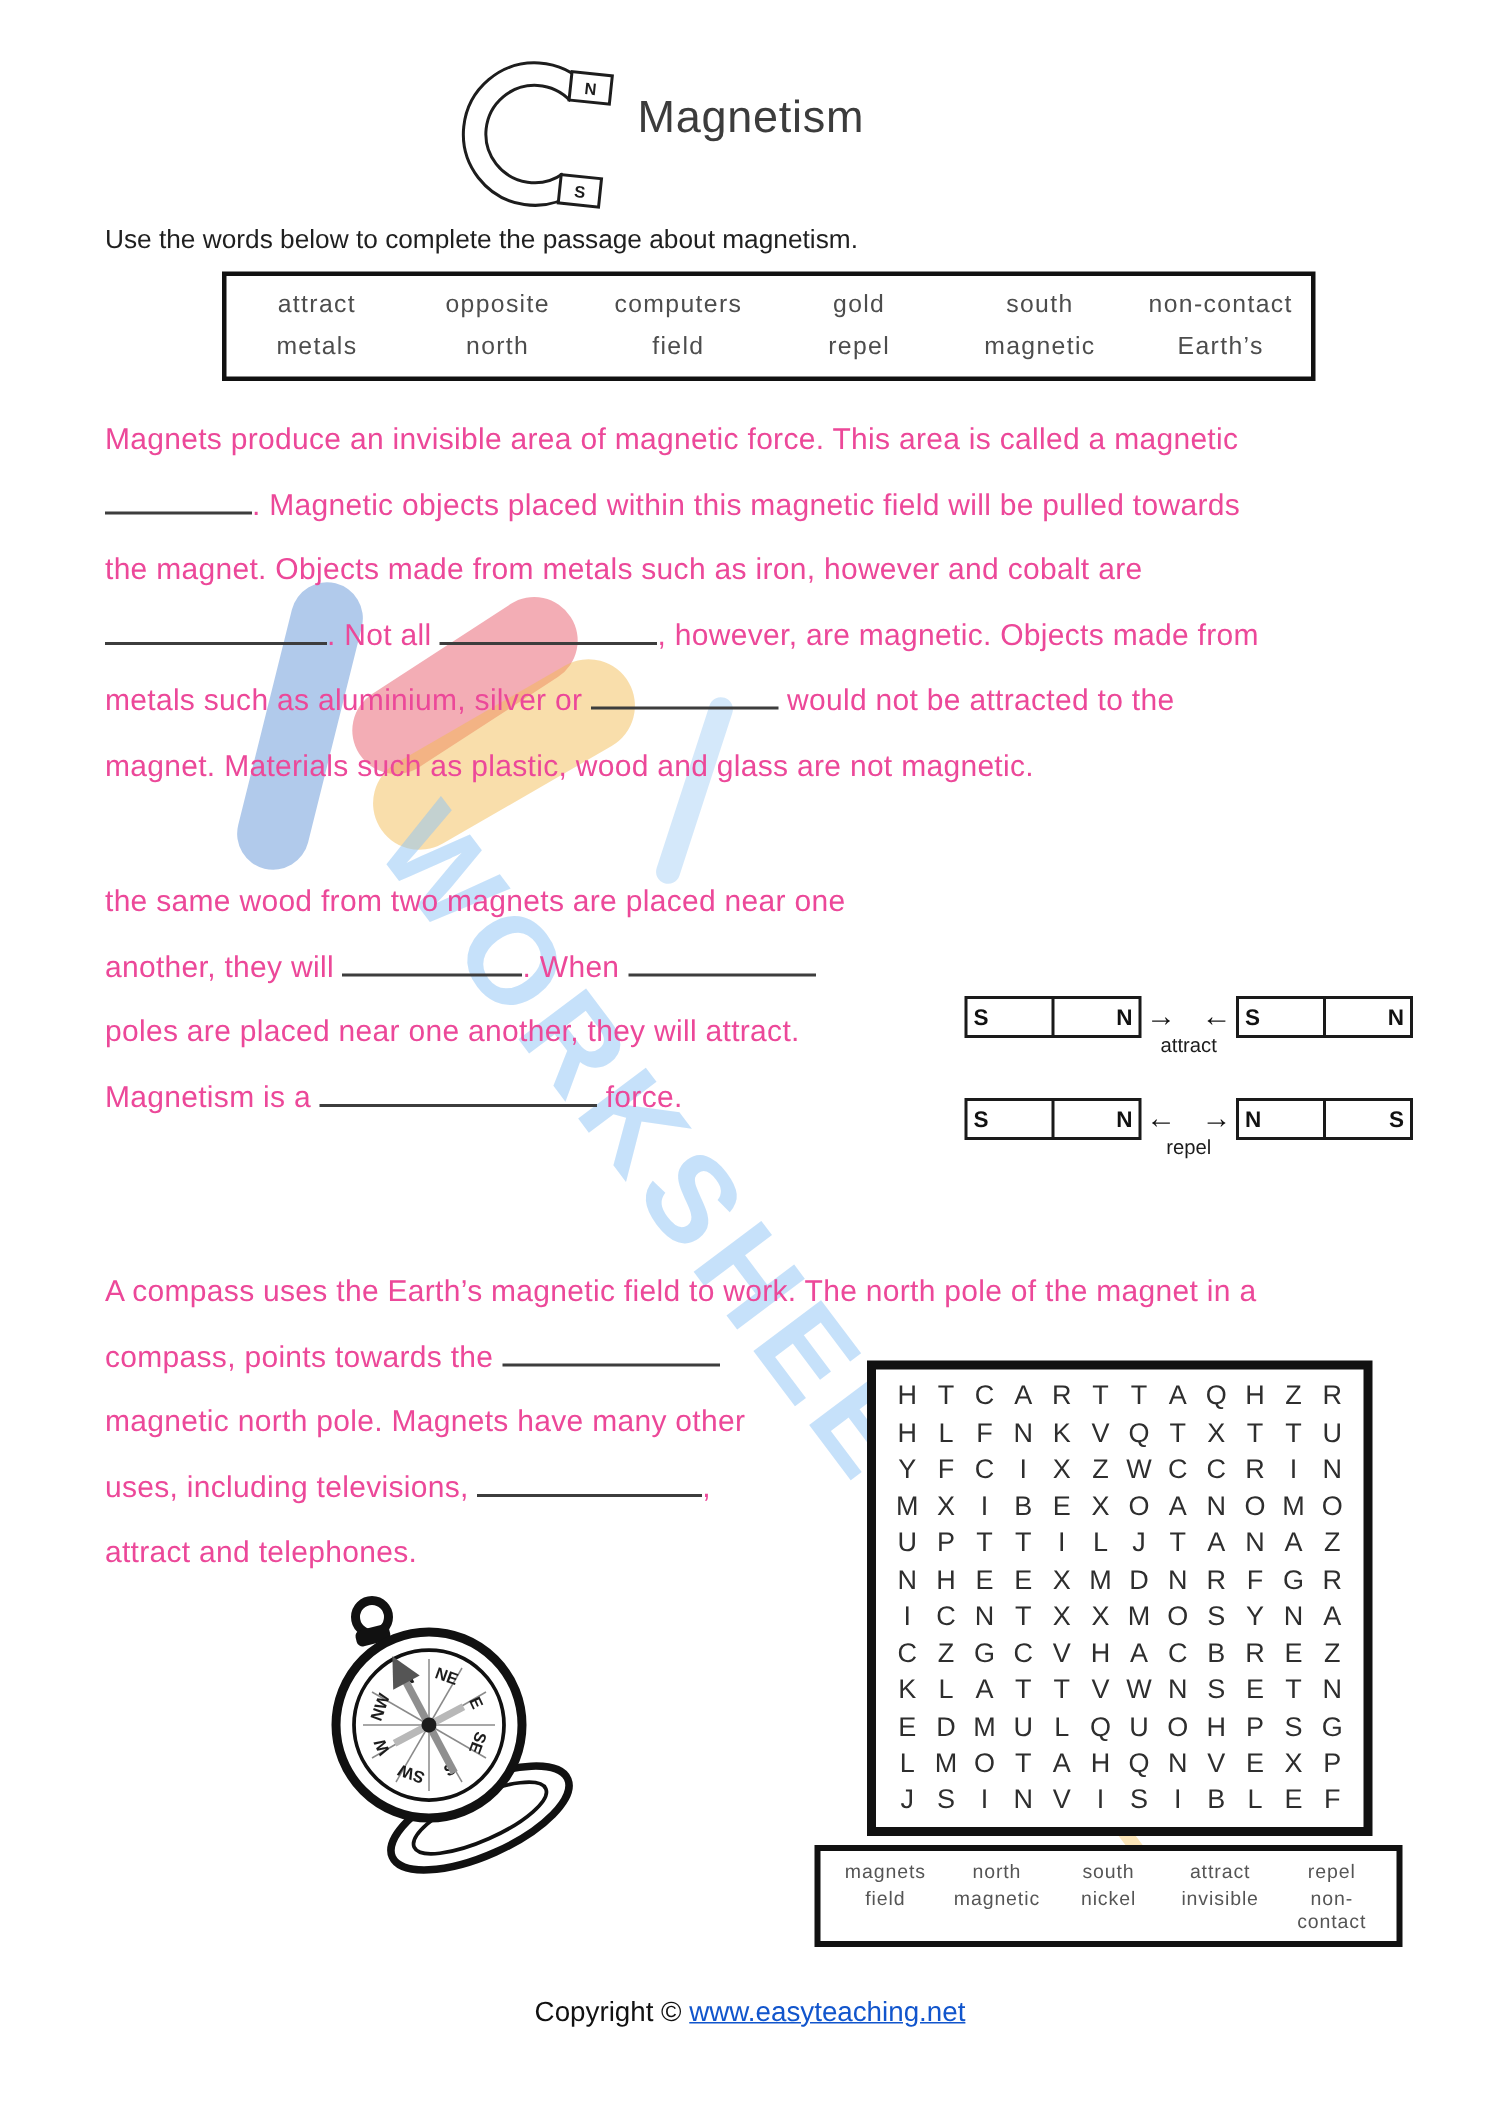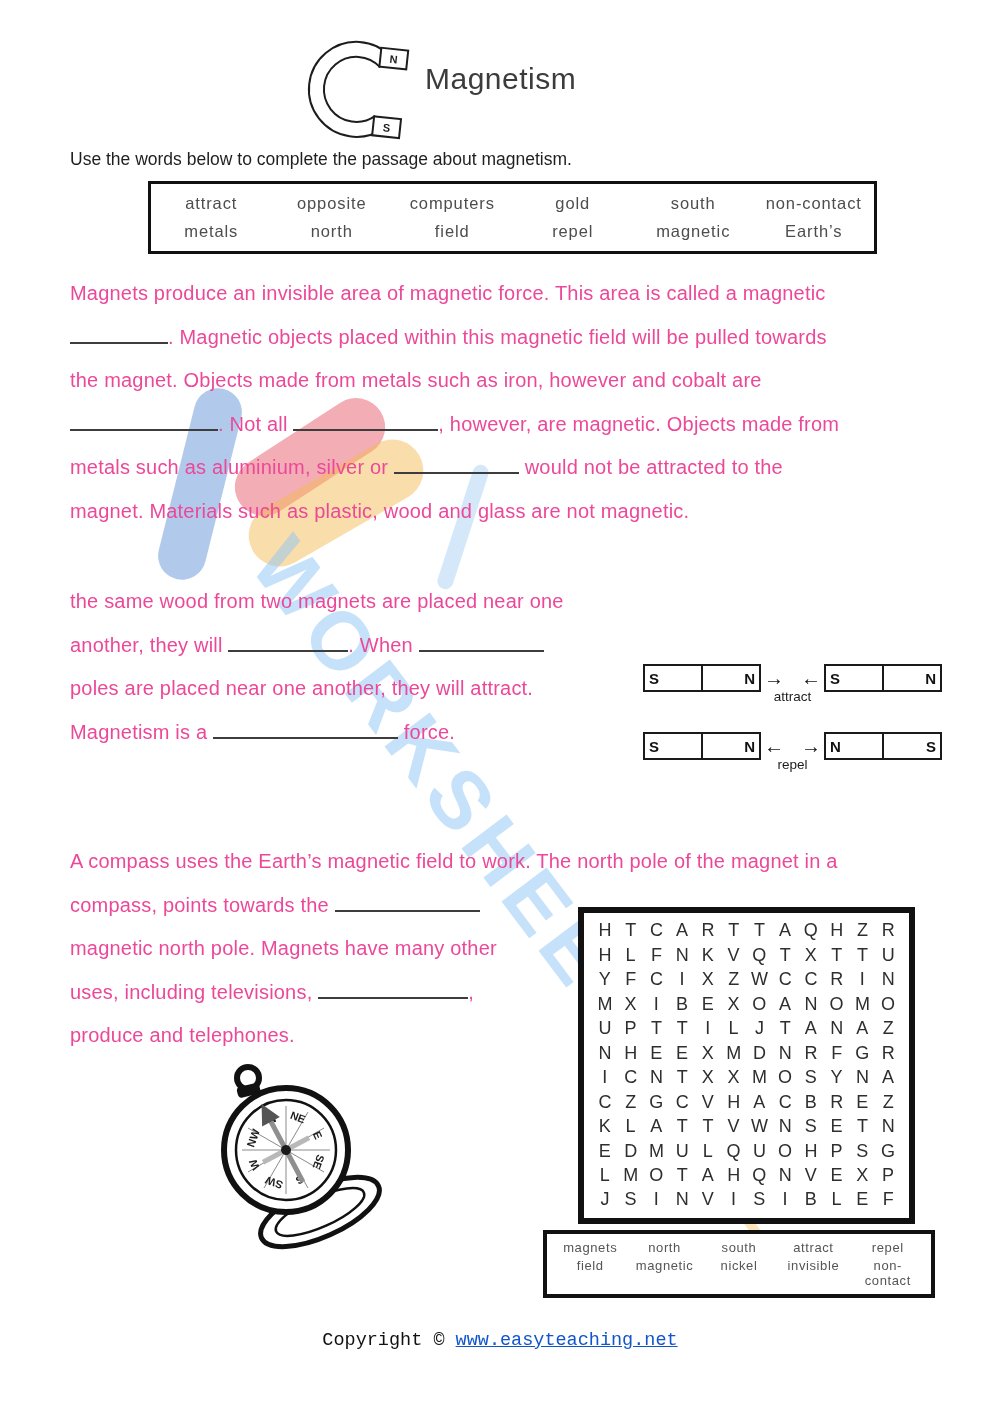--- a/index.html
+++ b/index.html
@@ -62,21 +62,21 @@
   .word-list{position:absolute;left:543px;top:1230px;width:392px;height:68px;border:4px solid #111;
              box-sizing:border-box;background:#fff;display:flex;flex-direction:column;justify-content:space-evenly;
              padding:2px 6px;z-index:1;}
   .wl-row{display:flex;}
   .wl-word{flex:1;text-align:center;font-size:13px;color:#555;letter-spacing:0.6px;}
 
   
   .compass{position:absolute;left:198px;top:1060px;z-index:1;}
 
   
-  .footer{position:absolute;left:0;top:1330px;width:100%;text-align:center;font-size:18.5px;color:#111;z-index:1;font-family:Liberation Mono, monospace;}
+  .footer{position:absolute;left:0;top:1330px;width:100%;text-align:center;font-size:18.5px;color:#111;z-index:1;}
   .footer a{color:#1155cc;text-decoration:underline;}
 </style>
 </head>
 <body>
 
 <div class="page">
 
   <div class="wm-layer">
     <div class="wm-bar b1"></div>
     <div class="wm-bar b2"></div>
@@ -130,21 +130,21 @@
       <div class="pline">the same wood from two magnets are placed near one</div>
       <div class="pline">another, they will <span class="blank" style="width: 120px;"></span>. When <span class="blank" style="width: 125px;"></span></div>
       <div class="pline">poles are placed near one another, they will attract.</div>
       <div class="pline">Magnetism is a <span class="blank" style="width: 185px;"></span> force.</div>
     </div>
   <div class="passage p3" id="passage3">
       <div class="pline">A compass uses the Earth’s magnetic field to work. The north pole of the magnet in a</div>
       <div class="pline">compass, points towards the <span class="blank" style="width: 145px;"></span></div>
       <div class="pline">magnetic north pole. Magnets have many other</div>
       <div class="pline">uses, including televisions, <span class="blank" style="width: 150px;"></span>,</div>
-      <div class="pline">produce and telephones.</div>
+      <div class="pline">attract and telephones.</div>
     </div>
 
   <div class="diagram-row dg1">
     <div class="magnet">
       <span class="mcell c1">S</span>
       <span class="mcell c2">N</span>
     </div>
     <div class="arrowpair">
       <span>→</span>
       <span>←</span>

